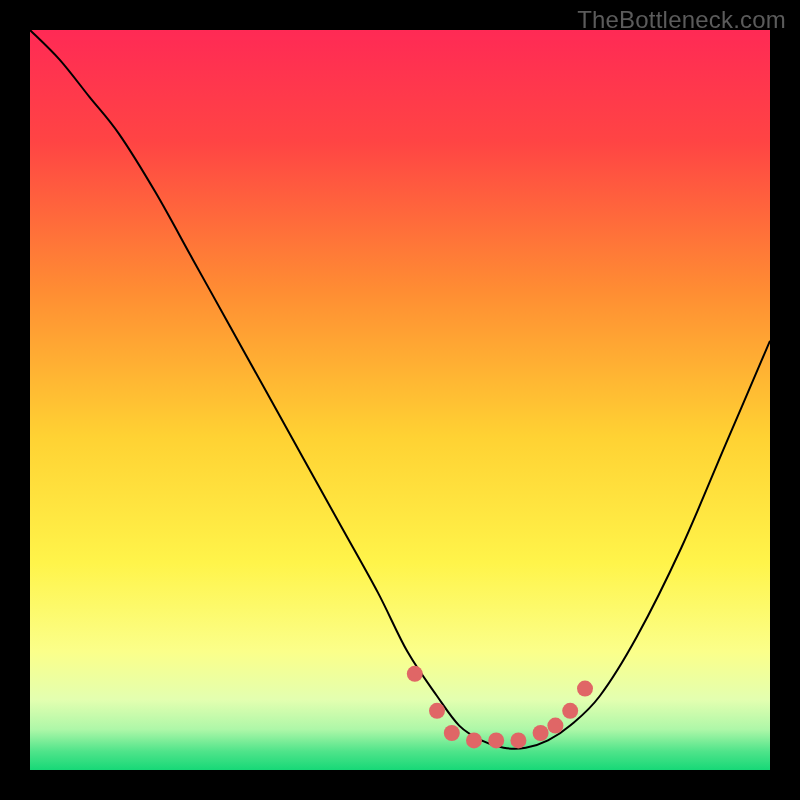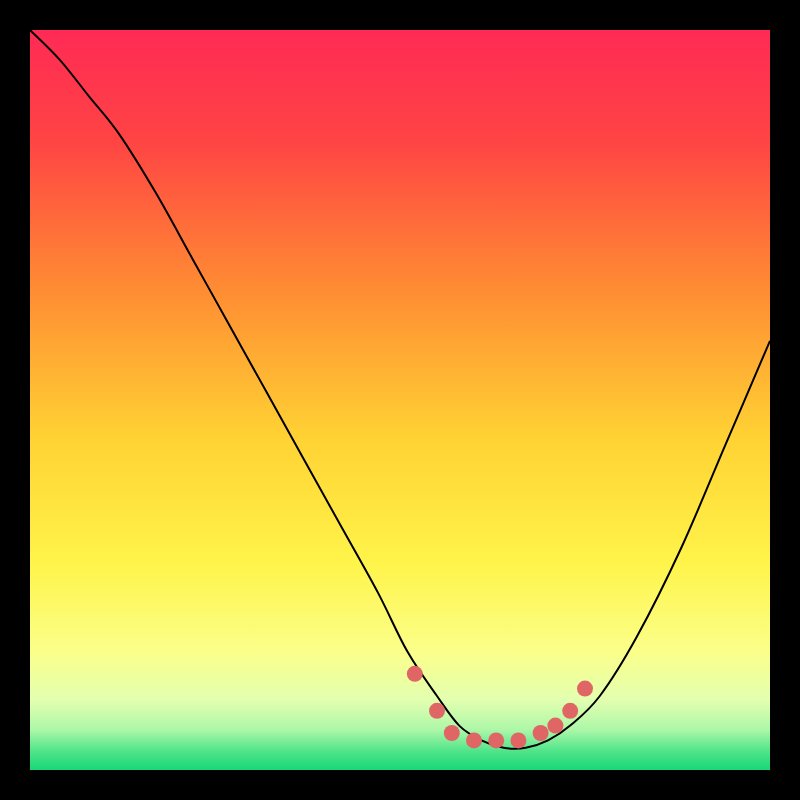--- a/index.html
+++ b/index.html
@@ -25,20 +25,21 @@
     left: 30px;
     top: 30px;
     width: 740px;
     height: 740px;
   }
   svg { display: block; }
 </style>
 </head>
 <body>
 <div class="outer">
+  <div class="watermark">TheBottleneck.com</div>
   <div class="plot">
     <svg id="chart-svg" width="740" height="740" viewBox="0 0 740 740" preserveAspectRatio="none">
       <defs>
         <linearGradient id="bg-grad" x1="0" y1="0" x2="0" y2="1">
             <stop offset="0%" stop-color="#ff2a55"></stop>
             <stop offset="15%" stop-color="#ff4444"></stop>
             <stop offset="35%" stop-color="#ff8c33"></stop>
             <stop offset="55.00000000000001%" stop-color="#ffd233"></stop>
             <stop offset="72%" stop-color="#fff44a"></stop>
             <stop offset="84%" stop-color="#fbff8a"></stop>

